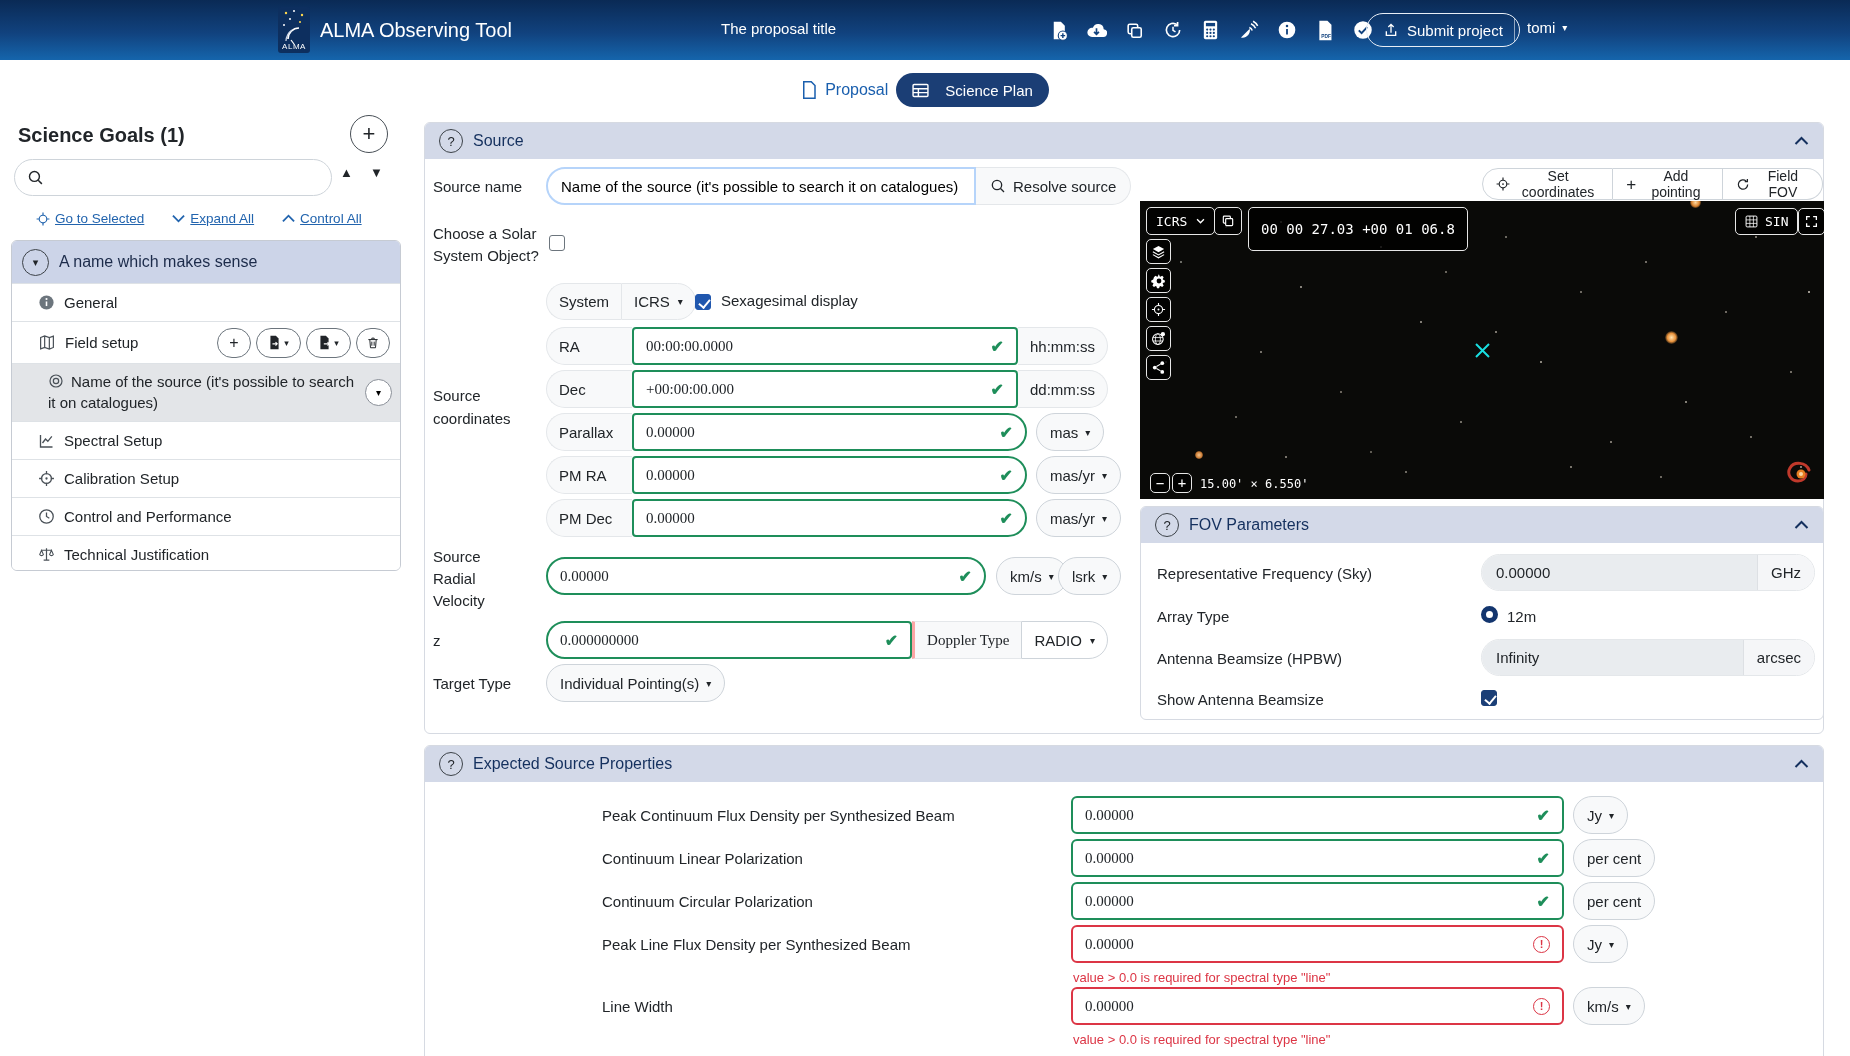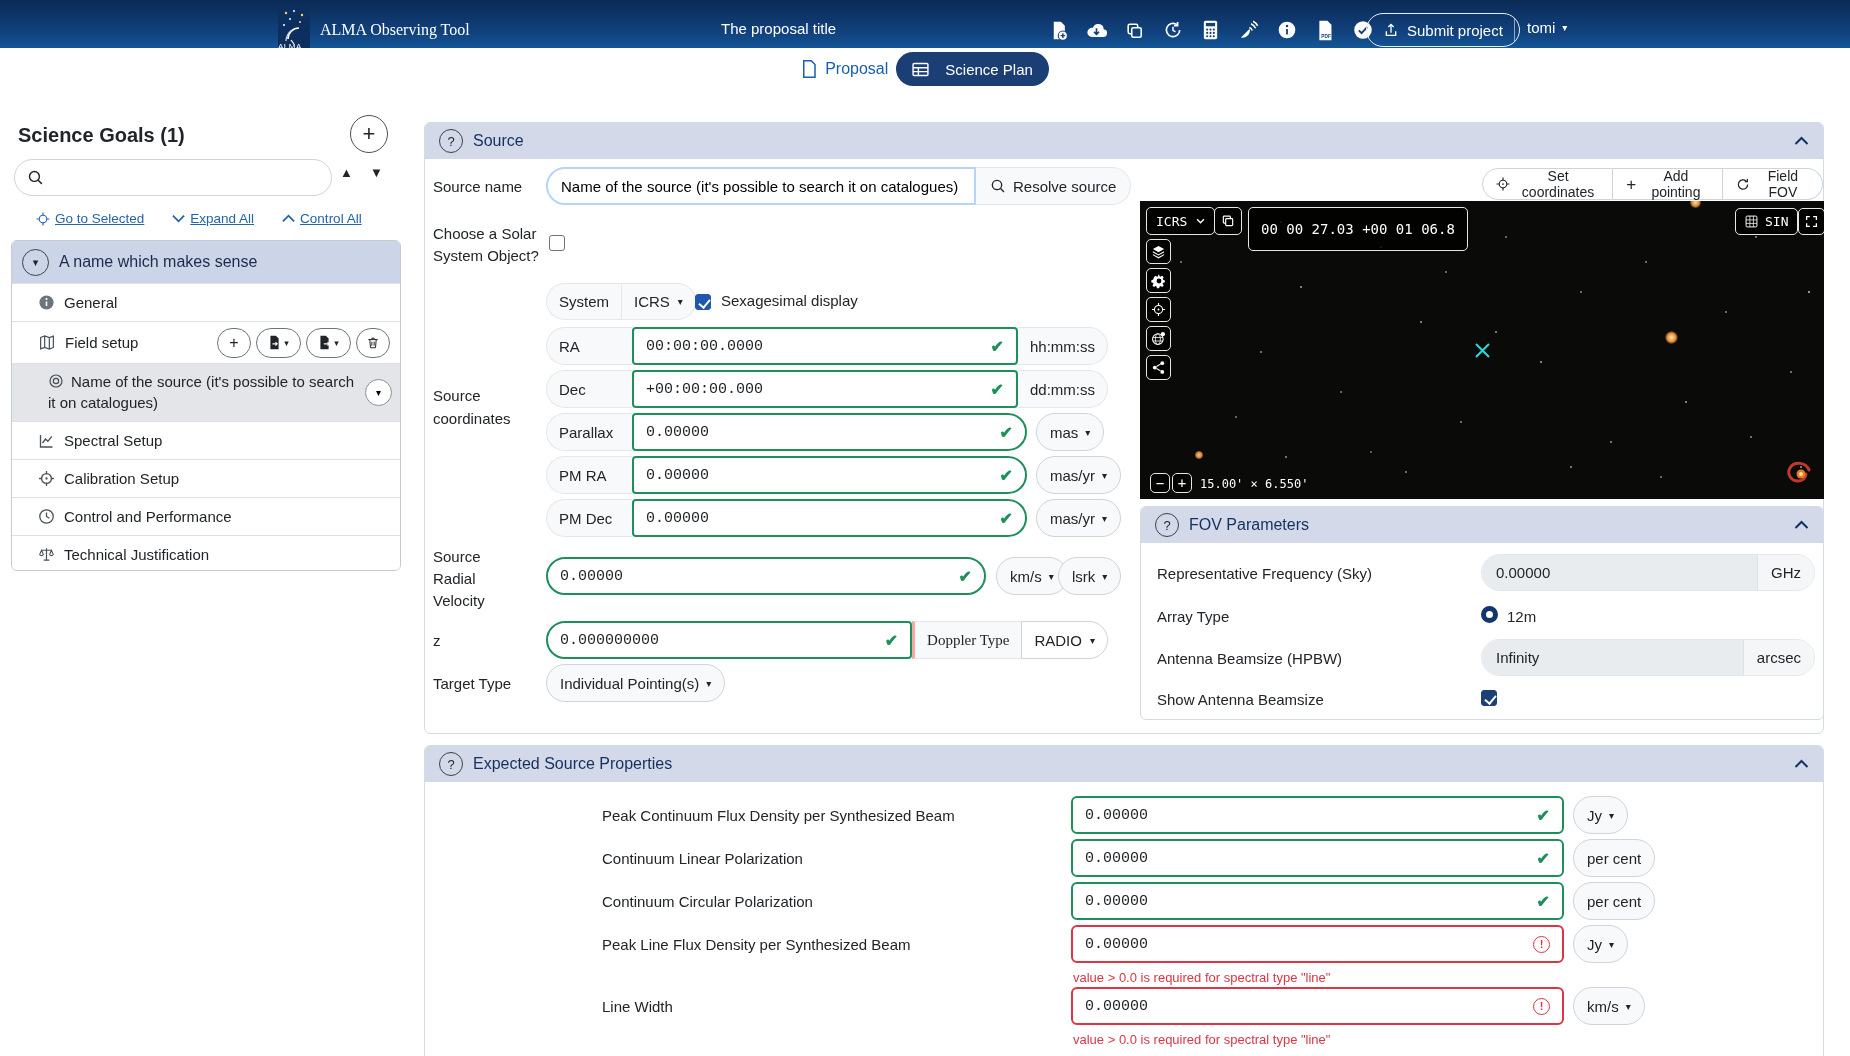--- a/index.html
+++ b/index.html
@@ -4,34 +4,34 @@
 <style>
   * { margin:0; padding:0; box-sizing:border-box; }
   body { font-family:"Liberation Sans", sans-serif; background:#fff; }
   .page { position:relative; width:1850px; height:1056px; overflow:hidden; background:#fff; color:#212529; }
   svg { display:block; }
 
   
   .navbar { position:absolute; left:0; top:0; width:1850px; height:60px;
             background:linear-gradient(180deg,#0a2a55 0%,#11427e 55%,#1565ac 100%); }
   .brand { position:absolute; left:278px; top:7px; display:flex; align-items:center; gap:10px; }
-  .logo-tile { width:32px; height:46px; background:#0d2f5f; border-radius:3px; position:relative; display:flex; align-items:flex-end; justify-content:flex-start; }
+  .logo-tile { width:32px; height:46px; background:#0d2f5f; border-radius:3px; position:relative; display:flex; align-items:flex-end; justify-content:center; }
   .logo-tile .alma-word { color:#fff; font-size:8px; letter-spacing:.5px; padding-bottom:2px; }
-  .app-title { color:#fff; font-size:16px; font-weight:400;font-family:Liberation Serif, serif; }
+  .app-title { color:#fff; font-size:20px; font-weight:400; }
   .proposal-title { position:absolute; left:721px; top:20px; color:#fff; font-size:15px; }
   .nav-icons { position:absolute; left:1048px; top:0; height:60px; display:flex; align-items:center; gap:17px; }
   .nav-icon { width:21px; height:21px; display:flex; align-items:center; justify-content:center; cursor:pointer; }
   .submit-btn { position:absolute; left:1366px; top:13px; height:34px; padding:0 16px; display:flex; align-items:center; gap:8px;
                 background:transparent; border:1.5px solid #e8eef6; border-radius:17px; color:#fff; font-size:15px; cursor:pointer; }
   .nav-divider { position:absolute; left:1514px; top:18px; width:1px; height:24px; background:rgba(255,255,255,.55); }
   .user-menu { position:absolute; left:1527px; top:19px; display:flex; align-items:center; gap:7px; color:#fff; font-size:15px; cursor:pointer; }
   .user-menu .caret { font-size:10px; }
 
   
-  .tabs-row { position:absolute; left:0; top:48px; width:1850px; height:42px; display:flex; align-items:center; justify-content:center; gap:8px; background:#fff; }
+  .tabs-row { position:absolute; left:0; top:69px; width:1850px; height:42px; display:flex; align-items:center; justify-content:center; gap:8px; background:#fff; }
   .tab { display:flex; align-items:center; gap:8px; font-size:16px; cursor:pointer; }
   .tab-proposal { color:#1a5fae; }
   .tab-pill { background:#1b3e75; color:#fff; border-radius:17px; height:34px; padding:0 16px; font-size:15px; }
 
   
   .sb-title { position:absolute; left:18px; top:124px; font-size:20px; color:#212529; }
   .sb-add { position:absolute; left:350px; top:115px; width:38px; height:38px; border-radius:50%; border:1.5px solid #495057; background:#fff; font-size:22px; line-height:1; color:#212529; cursor:pointer; }
   .sb-search { position:absolute; left:14px; top:159px; width:318px; height:37px; border:1px solid #ced4da; border-radius:19px; background:#fff; display:flex; align-items:center; padding:0 12px; gap:8px; }
   .sb-search input { border:none; outline:none; flex:1; font-size:14px; font-family:inherit; background:transparent; }
   .sb-search-prev { position:absolute; left:340px; top:165px; background:none; border:none; font-size:13px; color:#212529; cursor:pointer; }
@@ -66,21 +66,21 @@
   .panel-chevron { margin-left:auto; cursor:pointer; }
 
   
   .flabel { position:absolute; font-size:15px; color:#212529; }
   .igroup { position:absolute; display:flex; height:38px; }
   .addon { background:#f8f9fa; border:1px solid #e4e7ea; display:flex; align-items:center; padding:0 12px; font-size:15px; color:#212529; }
   .addon.first { border-radius:19px 0 0 19px; border-right:none; }
   .addon.last { border-radius:0 19px 19px 0; border-left:none; }
   .addon.mid { border-left:none; border-right:none; }
   .vwrap { background:#fff; border:2px solid #1e8e5a; border-radius:4px; display:flex; align-items:center; padding:0 12px; flex:1; }
-  .vwrap input { border:none; outline:none; flex:1; font-size:15px; font-family:Liberation Mono, monospace; color:#212529; background:transparent; min-width:0; }
+  .vwrap input { border:none; outline:none; flex:1; font-size:15px; font-family:Liberation Serif, serif; color:#212529; background:transparent; min-width:0; }
   .vwrap .check { color:#1e8e5a; font-size:16px; font-weight:bold; margin-left:8px; }
   .vwrap.err { border-color:#dc3545; }
   .err-badge { width:17px; height:17px; border-radius:50%; border:1.6px solid #dc3545; color:#dc3545; font-size:11px; font-weight:bold; display:flex; align-items:center; justify-content:center; margin-left:8px; }
   .unit-pill { position:absolute; height:38px; background:#f8f9fa; border:1px solid #ced4da; border-radius:19px; display:flex; align-items:center; gap:7px; padding:0 13px; font-size:15px; color:#212529; cursor:pointer; }
   .unit-pill .caret, .addon .caret { font-size:10px; color:#212529; }
   .checkbox { width:16px; height:16px; border-radius:3px; border:1.5px solid #6c757d; background:#fff; display:inline-block; cursor:pointer; }
   .checkbox.checked { background:#2057ae; border-color:#2057ae; position:relative; }
   .checkbox.checked.navy { background:#1b3f77; border-color:#1b3f77; }
   .checkbox.checked::after { content:""; position:absolute; left:4.5px; top:1.5px; width:5px; height:9px; border:solid #fff; border-width:0 2px 2px 0; transform:rotate(40deg); }
   .radio { width:17px; height:17px; border-radius:50%; border:5px solid #13356e; background:#fff; display:inline-block; cursor:pointer; }

